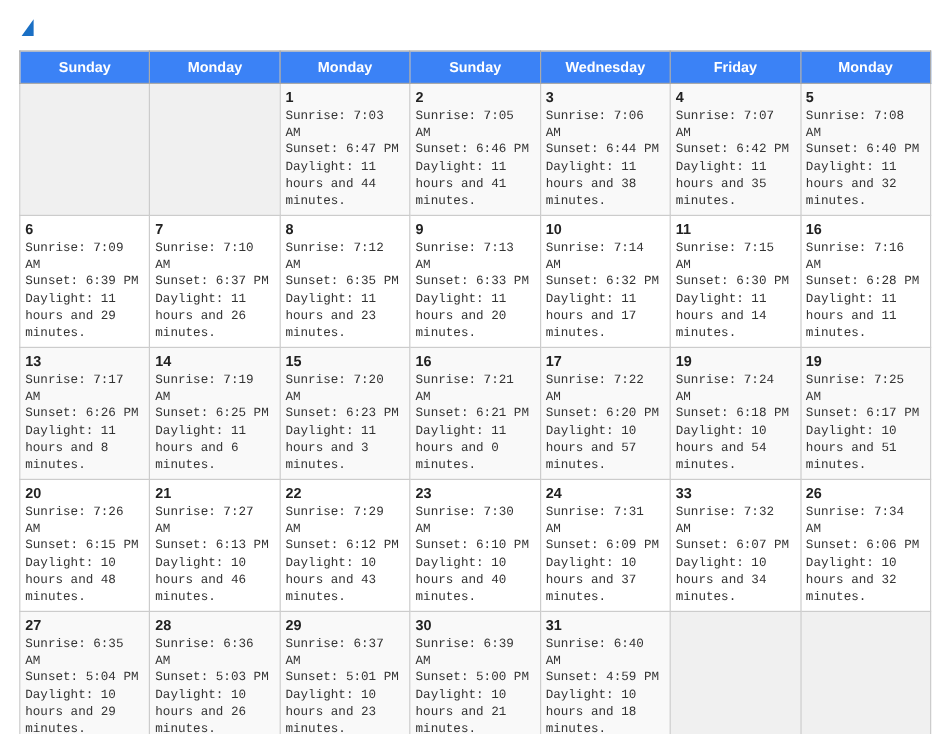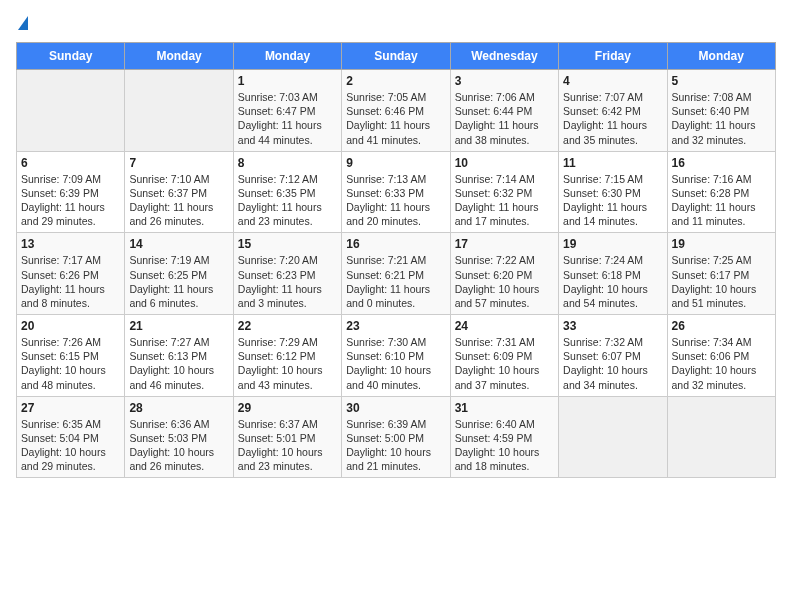--- a/index.html
+++ b/index.html
@@ -73,20 +73,21 @@
     .day-num {
       font-weight: bold;
       font-size: 12px;
       margin-bottom: 2px;
       color: #222;
     }
     .day-info {
       color: #333;
       line-height: 1.35;
       font-size: 10.5px;
+      font-family: Liberation Mono, monospace;
     }
     .empty-cell { background: #f0f0f0 !important; }
   </style>
 </head>
 <body>
 
 <div class="header">
   <div class="logo">
     <div class="logo-top-row">
       <span class="logo-general"></span>

